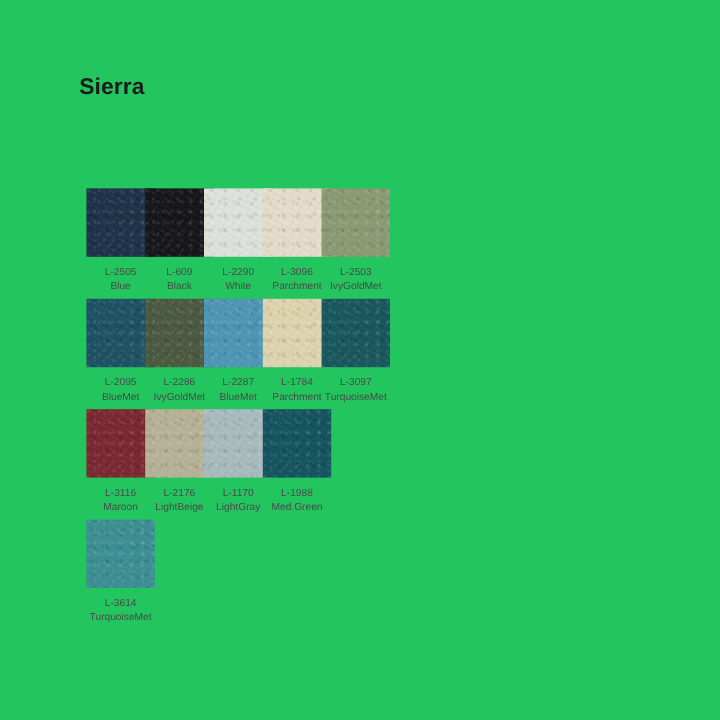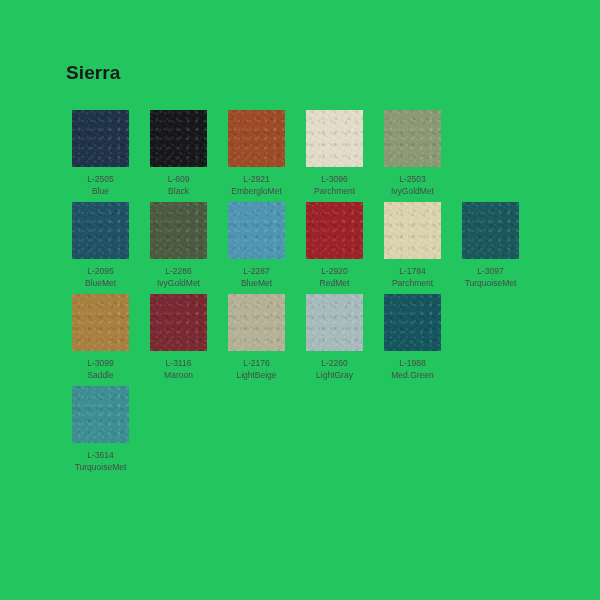--- a/index.html
+++ b/index.html
@@ -39,24 +39,25 @@
     top: 110px;
     width: 470px;
   }
   .swatch-row {
     display: flex;
     flex-direction: row;
     align-items: flex-start;
     height: 92px;
   }
   .swatch-cell {
-    width: 78px;
+    width: 49px;
     display: flex;
     flex-direction: column;
     align-items: flex-start;
+    margin-top: 47px;
   }
   .swatch-chip {
     width: 57px;
     height: 57px;
     position: relative;
     overflow: hidden;
     background-color: #888;
     background-image:
       radial-gradient(circle at 18% 22%, rgba(255,255,255,0.085) 0 1.1px, rgba(0,0,0,0) 1.6px),
       radial-gradient(circle at 62% 14%, rgba(0,0,0,0.075) 0 1.2px, rgba(0,0,0,0) 1.8px),
@@ -106,24 +107,24 @@
           </div>
         </div>
         <div class="swatch-cell">
           <div class="swatch-chip" style="background-color: rgb(22, 22, 26);"></div>
           <div class="swatch-caption">
             <span class="swatch-code">L-609</span>
             <span class="swatch-name">Black</span>
           </div>
         </div>
         <div class="swatch-cell">
-          <div class="swatch-chip" style="background-color: rgb(158, 74, 37);"></div>
-          <div class="swatch-caption">
-            <span class="swatch-code">L-2921</span>
-            <span class="swatch-name">EmbergloMet</span>
+          <div class="swatch-chip" style="background-color: rgb(221, 226, 220);"></div>
+          <div class="swatch-caption">
+            <span class="swatch-code">L-2290</span>
+            <span class="swatch-name">White</span>
           </div>
         </div>
         <div class="swatch-cell">
           <div class="swatch-chip" style="background-color: rgb(228, 221, 201);"></div>
           <div class="swatch-caption">
             <span class="swatch-code">L-3096</span>
             <span class="swatch-name">Parchment</span>
           </div>
         </div>
         <div class="swatch-cell">
@@ -150,67 +151,53 @@
           </div>
         </div>
         <div class="swatch-cell">
           <div class="swatch-chip" style="background-color: rgb(77, 150, 180);"></div>
           <div class="swatch-caption">
             <span class="swatch-code">L-2287</span>
             <span class="swatch-name">BlueMet</span>
           </div>
         </div>
         <div class="swatch-cell">
-          <div class="swatch-chip" style="background-color: rgb(157, 32, 38);"></div>
-          <div class="swatch-caption">
-            <span class="swatch-code">L-2920</span>
-            <span class="swatch-name">RedMet</span>
-          </div>
-        </div>
-        <div class="swatch-cell">
           <div class="swatch-chip" style="background-color: rgb(222, 212, 174);"></div>
           <div class="swatch-caption">
             <span class="swatch-code">L-1784</span>
             <span class="swatch-name">Parchment</span>
           </div>
         </div>
         <div class="swatch-cell">
           <div class="swatch-chip" style="background-color: rgb(24, 87, 93);"></div>
           <div class="swatch-caption">
             <span class="swatch-code">L-3097</span>
             <span class="swatch-name">TurquoiseMet</span>
           </div>
         </div>
       </div>
       <div class="swatch-row">
         <div class="swatch-cell">
-          <div class="swatch-chip" style="background-color: rgb(169, 128, 61);"></div>
-          <div class="swatch-caption">
-            <span class="swatch-code">L-3099</span>
-            <span class="swatch-name">Saddle</span>
-          </div>
-        </div>
-        <div class="swatch-cell">
           <div class="swatch-chip" style="background-color: rgb(122, 39, 48);"></div>
           <div class="swatch-caption">
             <span class="swatch-code">L-3116</span>
             <span class="swatch-name">Maroon</span>
           </div>
         </div>
         <div class="swatch-cell">
           <div class="swatch-chip" style="background-color: rgb(181, 178, 150);"></div>
           <div class="swatch-caption">
             <span class="swatch-code">L-2176</span>
             <span class="swatch-name">LightBeige</span>
           </div>
         </div>
         <div class="swatch-cell">
           <div class="swatch-chip" style="background-color: rgb(168, 188, 189);"></div>
           <div class="swatch-caption">
-            <span class="swatch-code">L-2260</span>
+            <span class="swatch-code">L-1170</span>
             <span class="swatch-name">LightGray</span>
           </div>
         </div>
         <div class="swatch-cell">
           <div class="swatch-chip" style="background-color: rgb(19, 84, 94);"></div>
           <div class="swatch-caption">
             <span class="swatch-code">L-1988</span>
             <span class="swatch-name">Med.Green</span>
           </div>
         </div>

